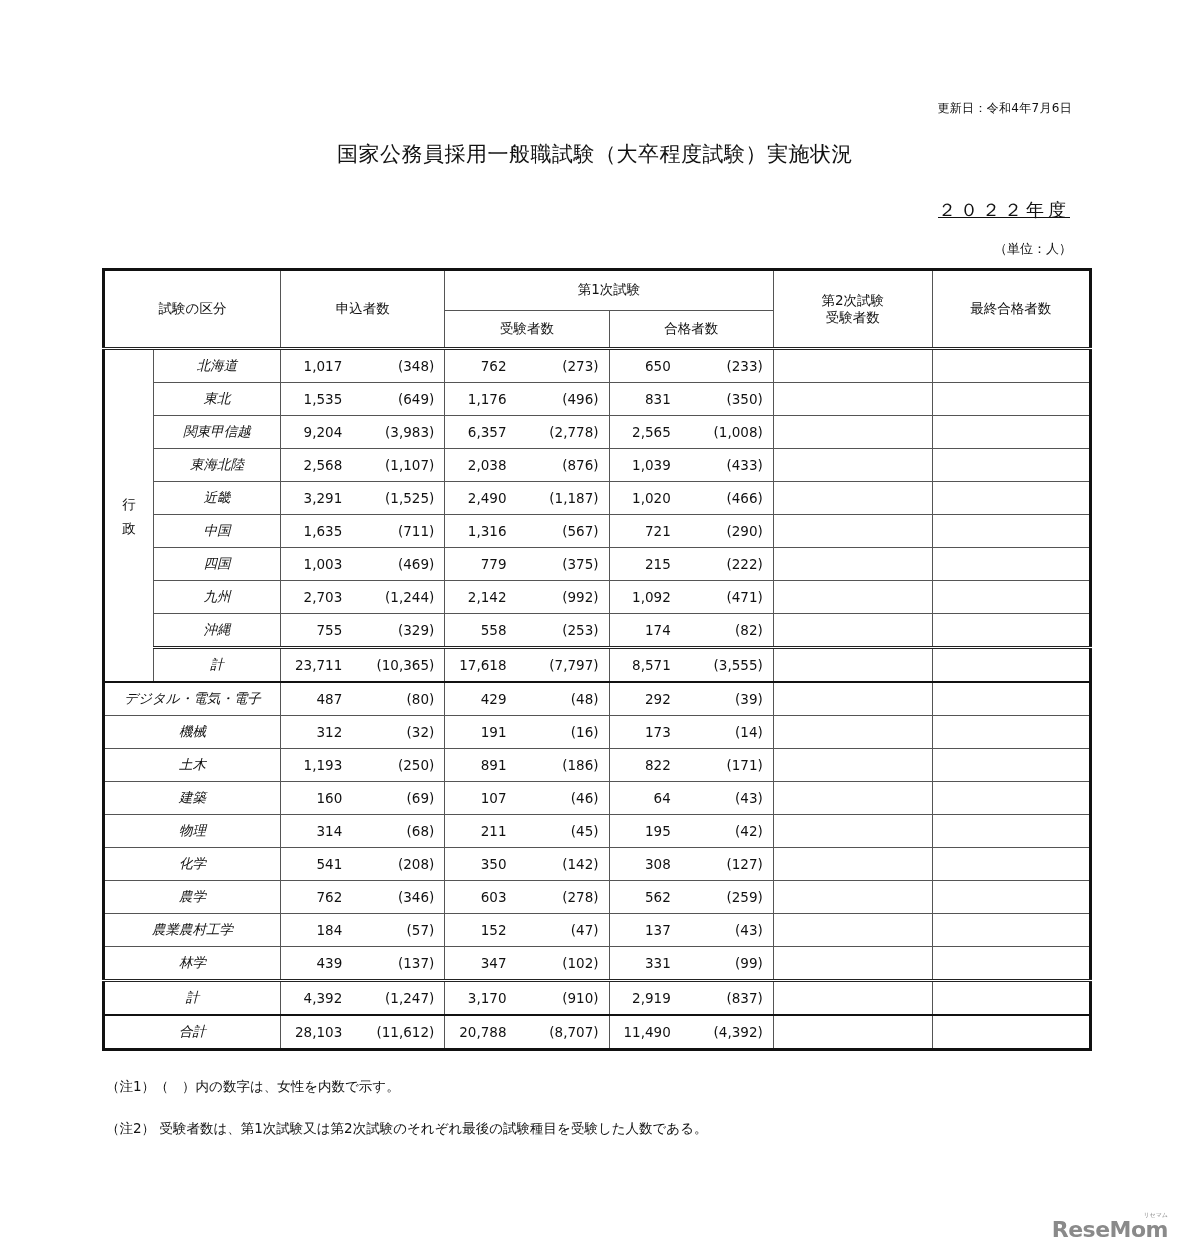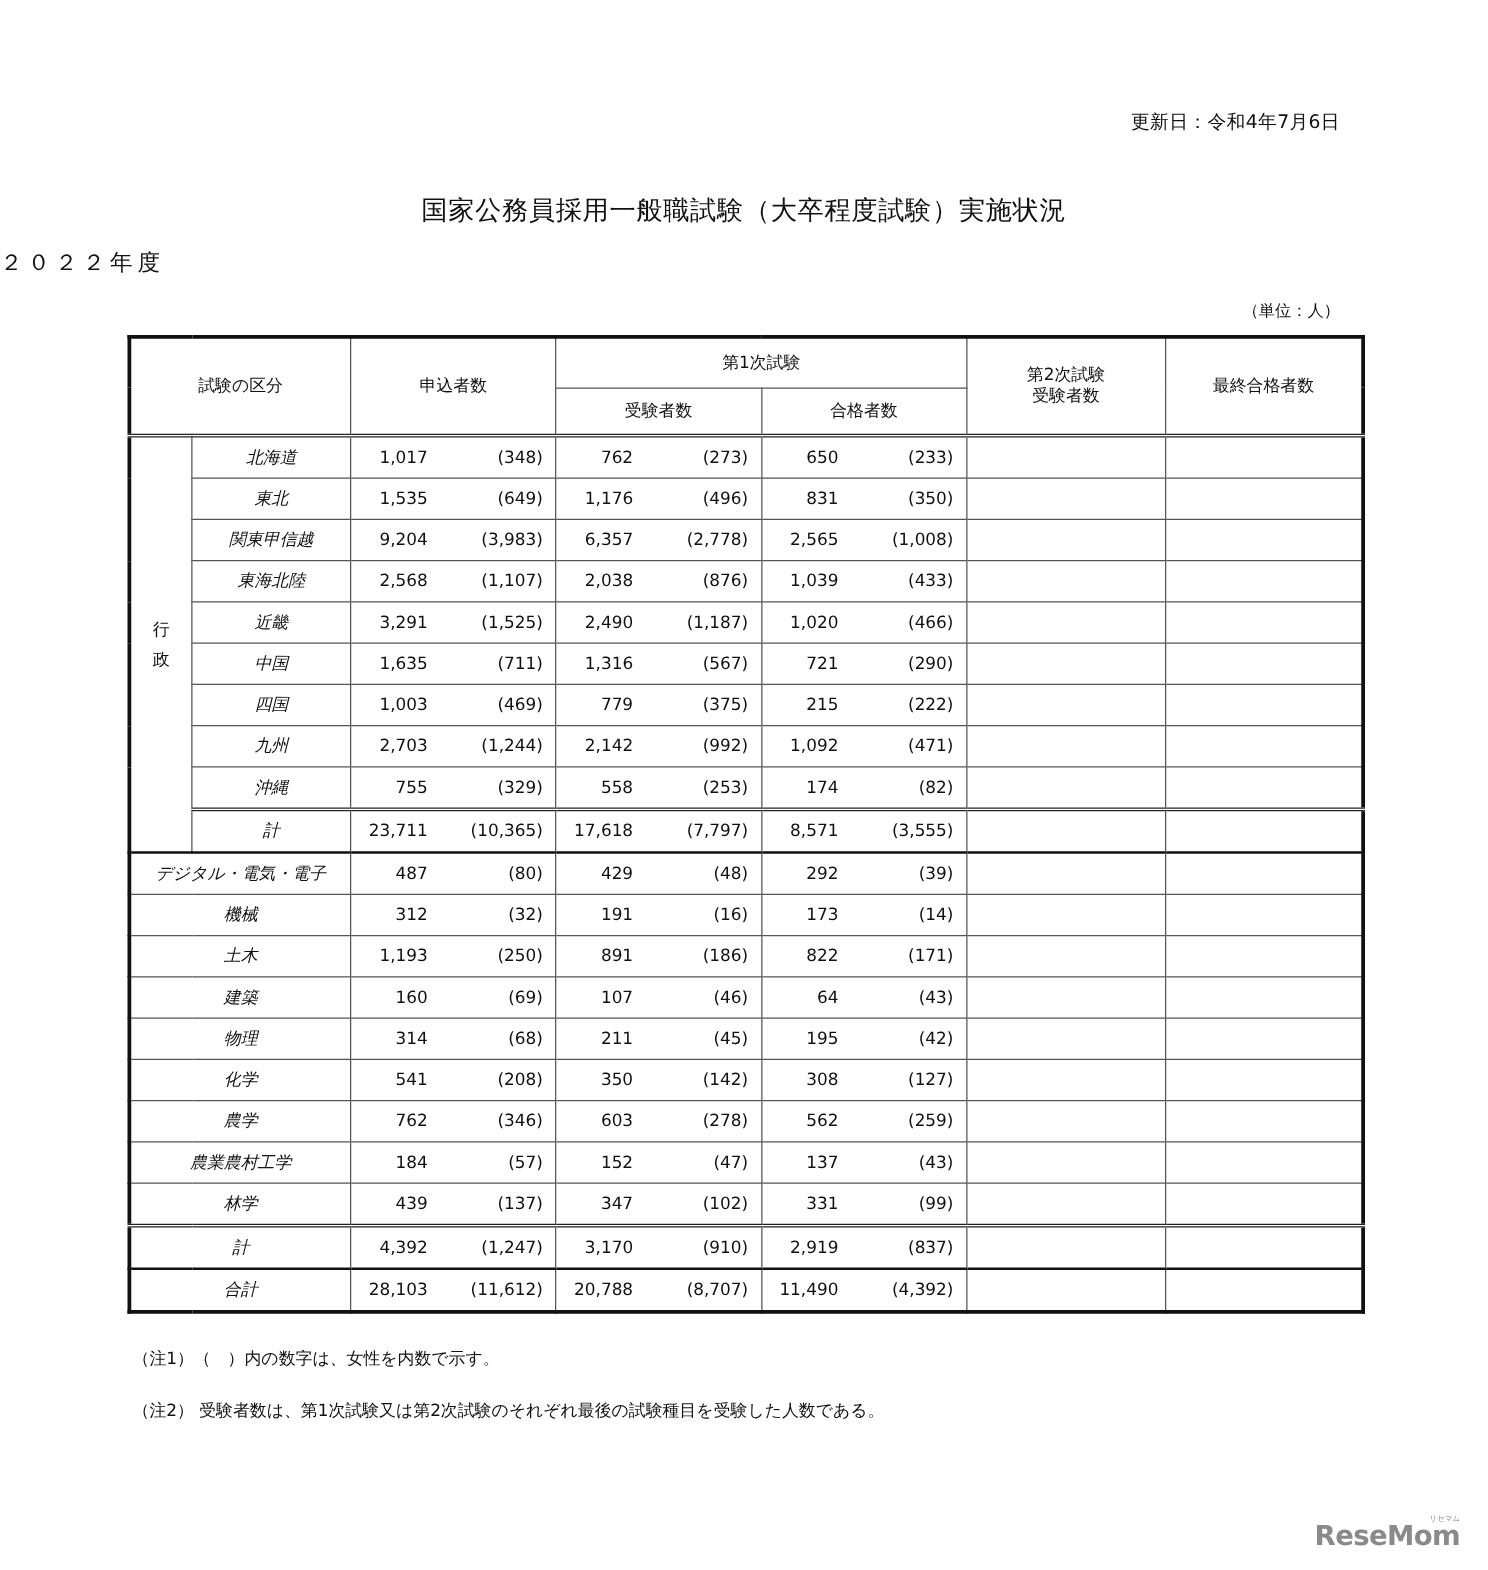--- a/index.html
+++ b/index.html
@@ -1,19 +1,19 @@
 <!DOCTYPE html>
 <html><head>
 <meta charset="utf-8">
 <style>
   html, body { margin:0; padding:0; background:#ffffff; }
   body { width:1190px; height:1256px; position:relative; font-family:"DejaVu Sans", "Liberation Sans", sans-serif; color:#111; overflow:hidden; }
-  .updated { position:absolute; top:88px; right:118px; font-size:15px; letter-spacing:0.3px; }
-  .title { position:absolute; top:154px; left:0; width:1190px; text-align:center; font-size:21px; letter-spacing:0.5px; }
-  .year { position:absolute; top:198px; left:0; width:1070px; text-align:left; font-size:18px; letter-spacing:4px; }
+  .updated { position:absolute; top:100px; right:118px; font-size:12px; letter-spacing:0.3px; }
+  .title { position:absolute; top:140px; left:0; width:1190px; text-align:center; font-size:21px; letter-spacing:0.5px; }
+  .year { position:absolute; top:198px; left:0; width:1070px; text-align:right; font-size:18px; letter-spacing:4px;text-decoration:underline; }
   .unit { position:absolute; top:240px; right:118px; font-size:13px; }
 
   table.grid { position:absolute; left:102px; top:268px; border-collapse:collapse; table-layout:fixed; border:3px solid #111; }
   table.grid td, table.grid th { border:1.5px solid #555; padding:0; font-weight:normal; font-size:13.5px; height:32px; }
   table.grid th { text-align:center; }
   .hdr1 { height:38px !important; }
   .hdr2 { height:36px !important; }
   .numcell { display:flex; justify-content:space-between; align-items:center; height:100%; padding:0 10px 0 14px; box-sizing:border-box; }
   .numcell .v { flex:1; text-align:right; padding-right:30px; }
   .numcell .w { min-width:62px; text-align:right; }

